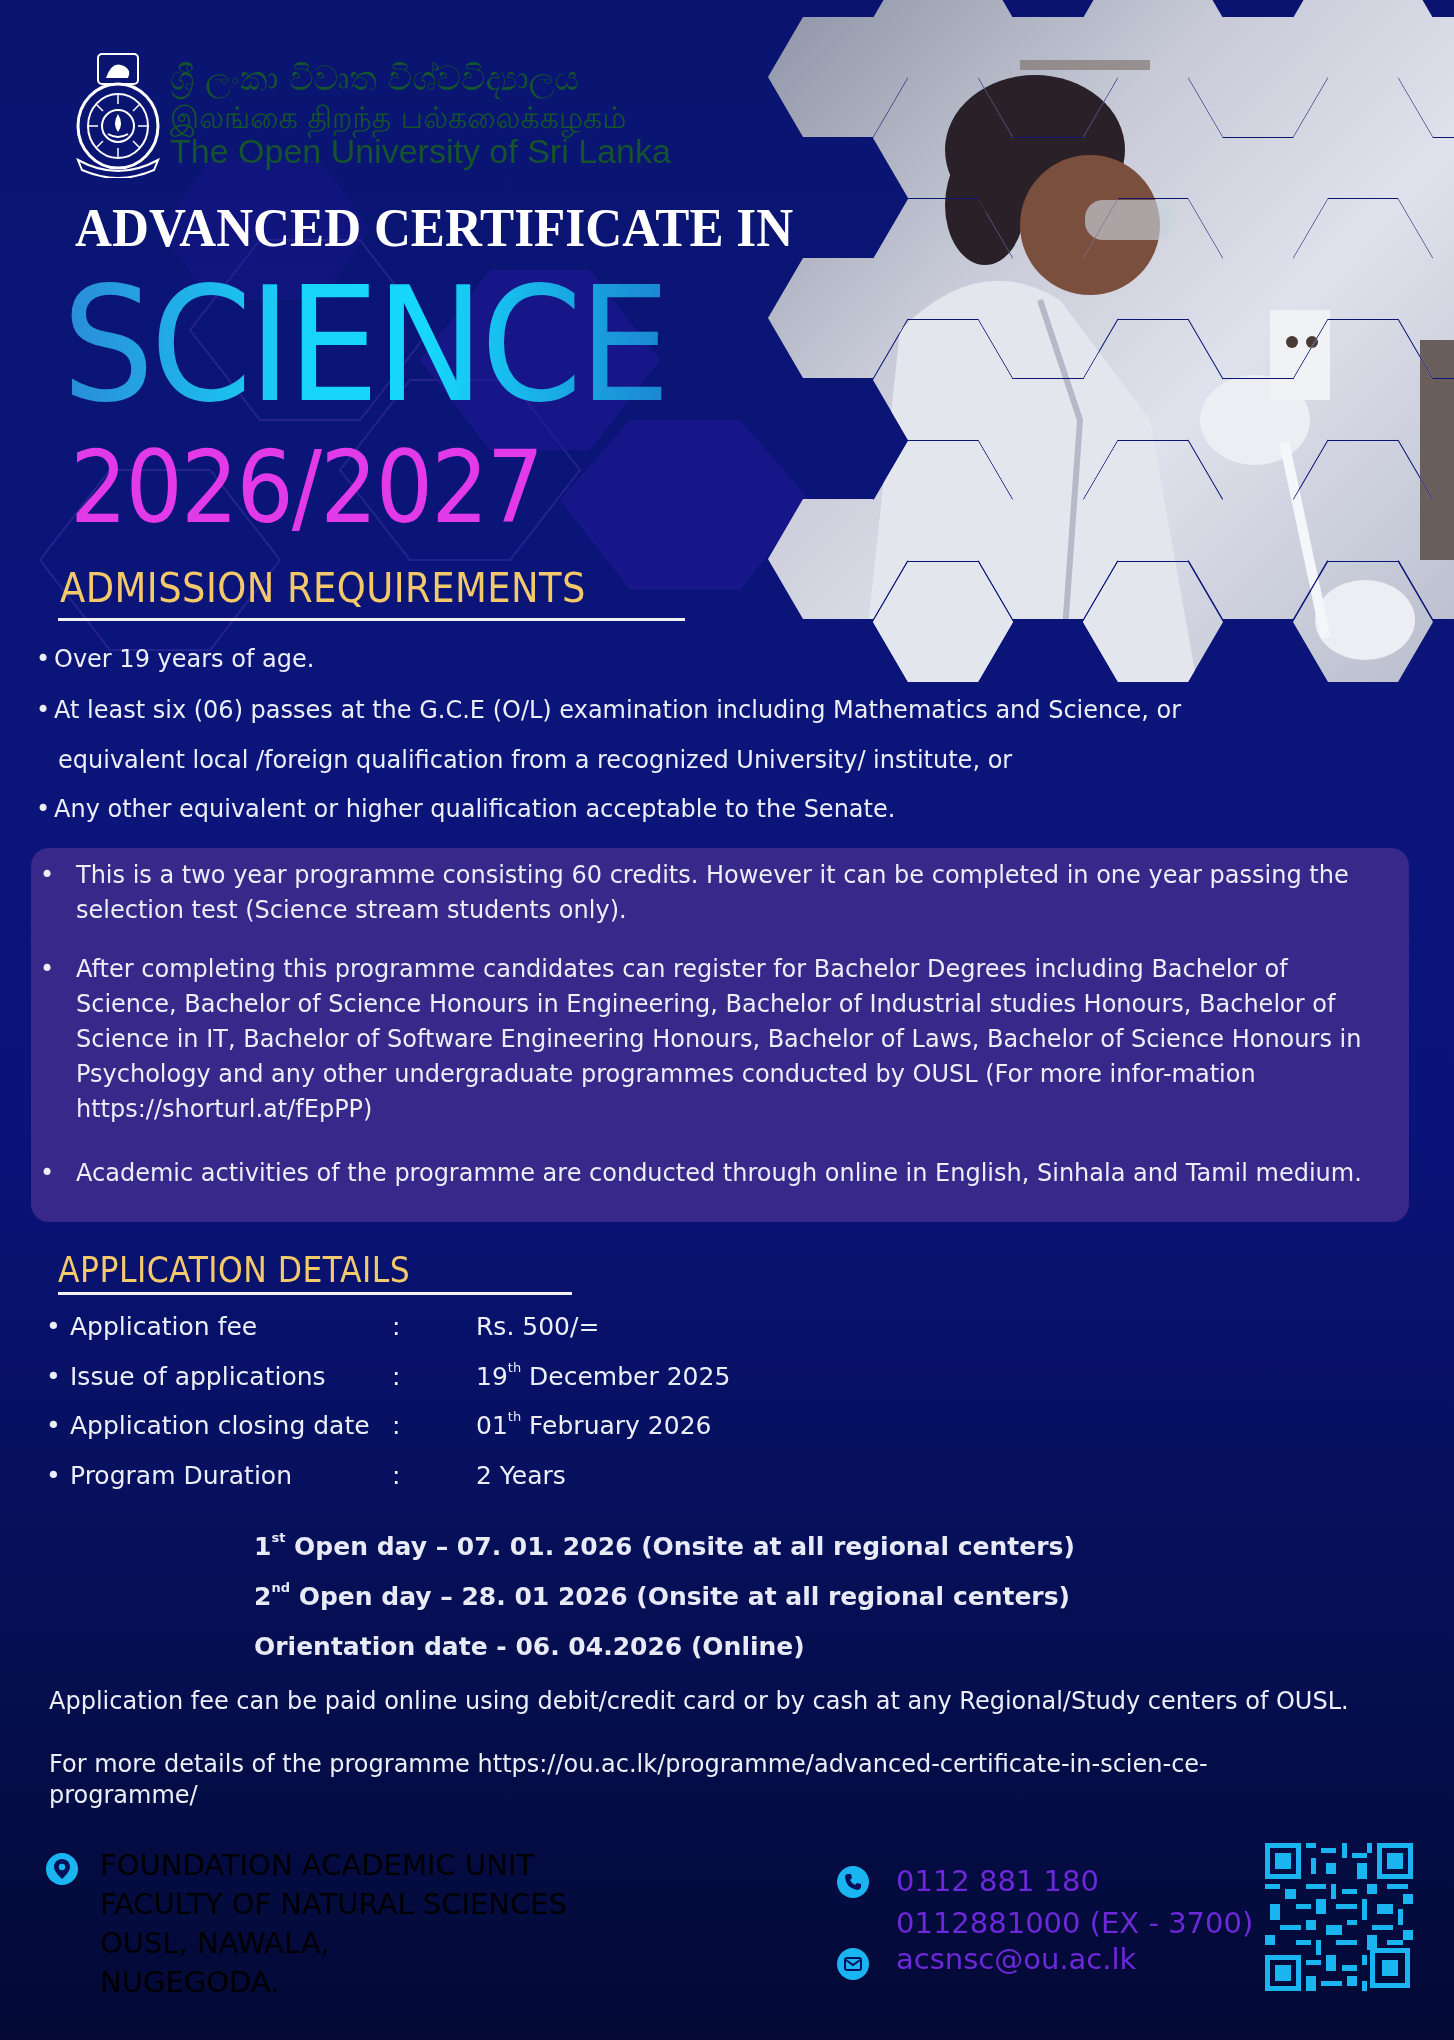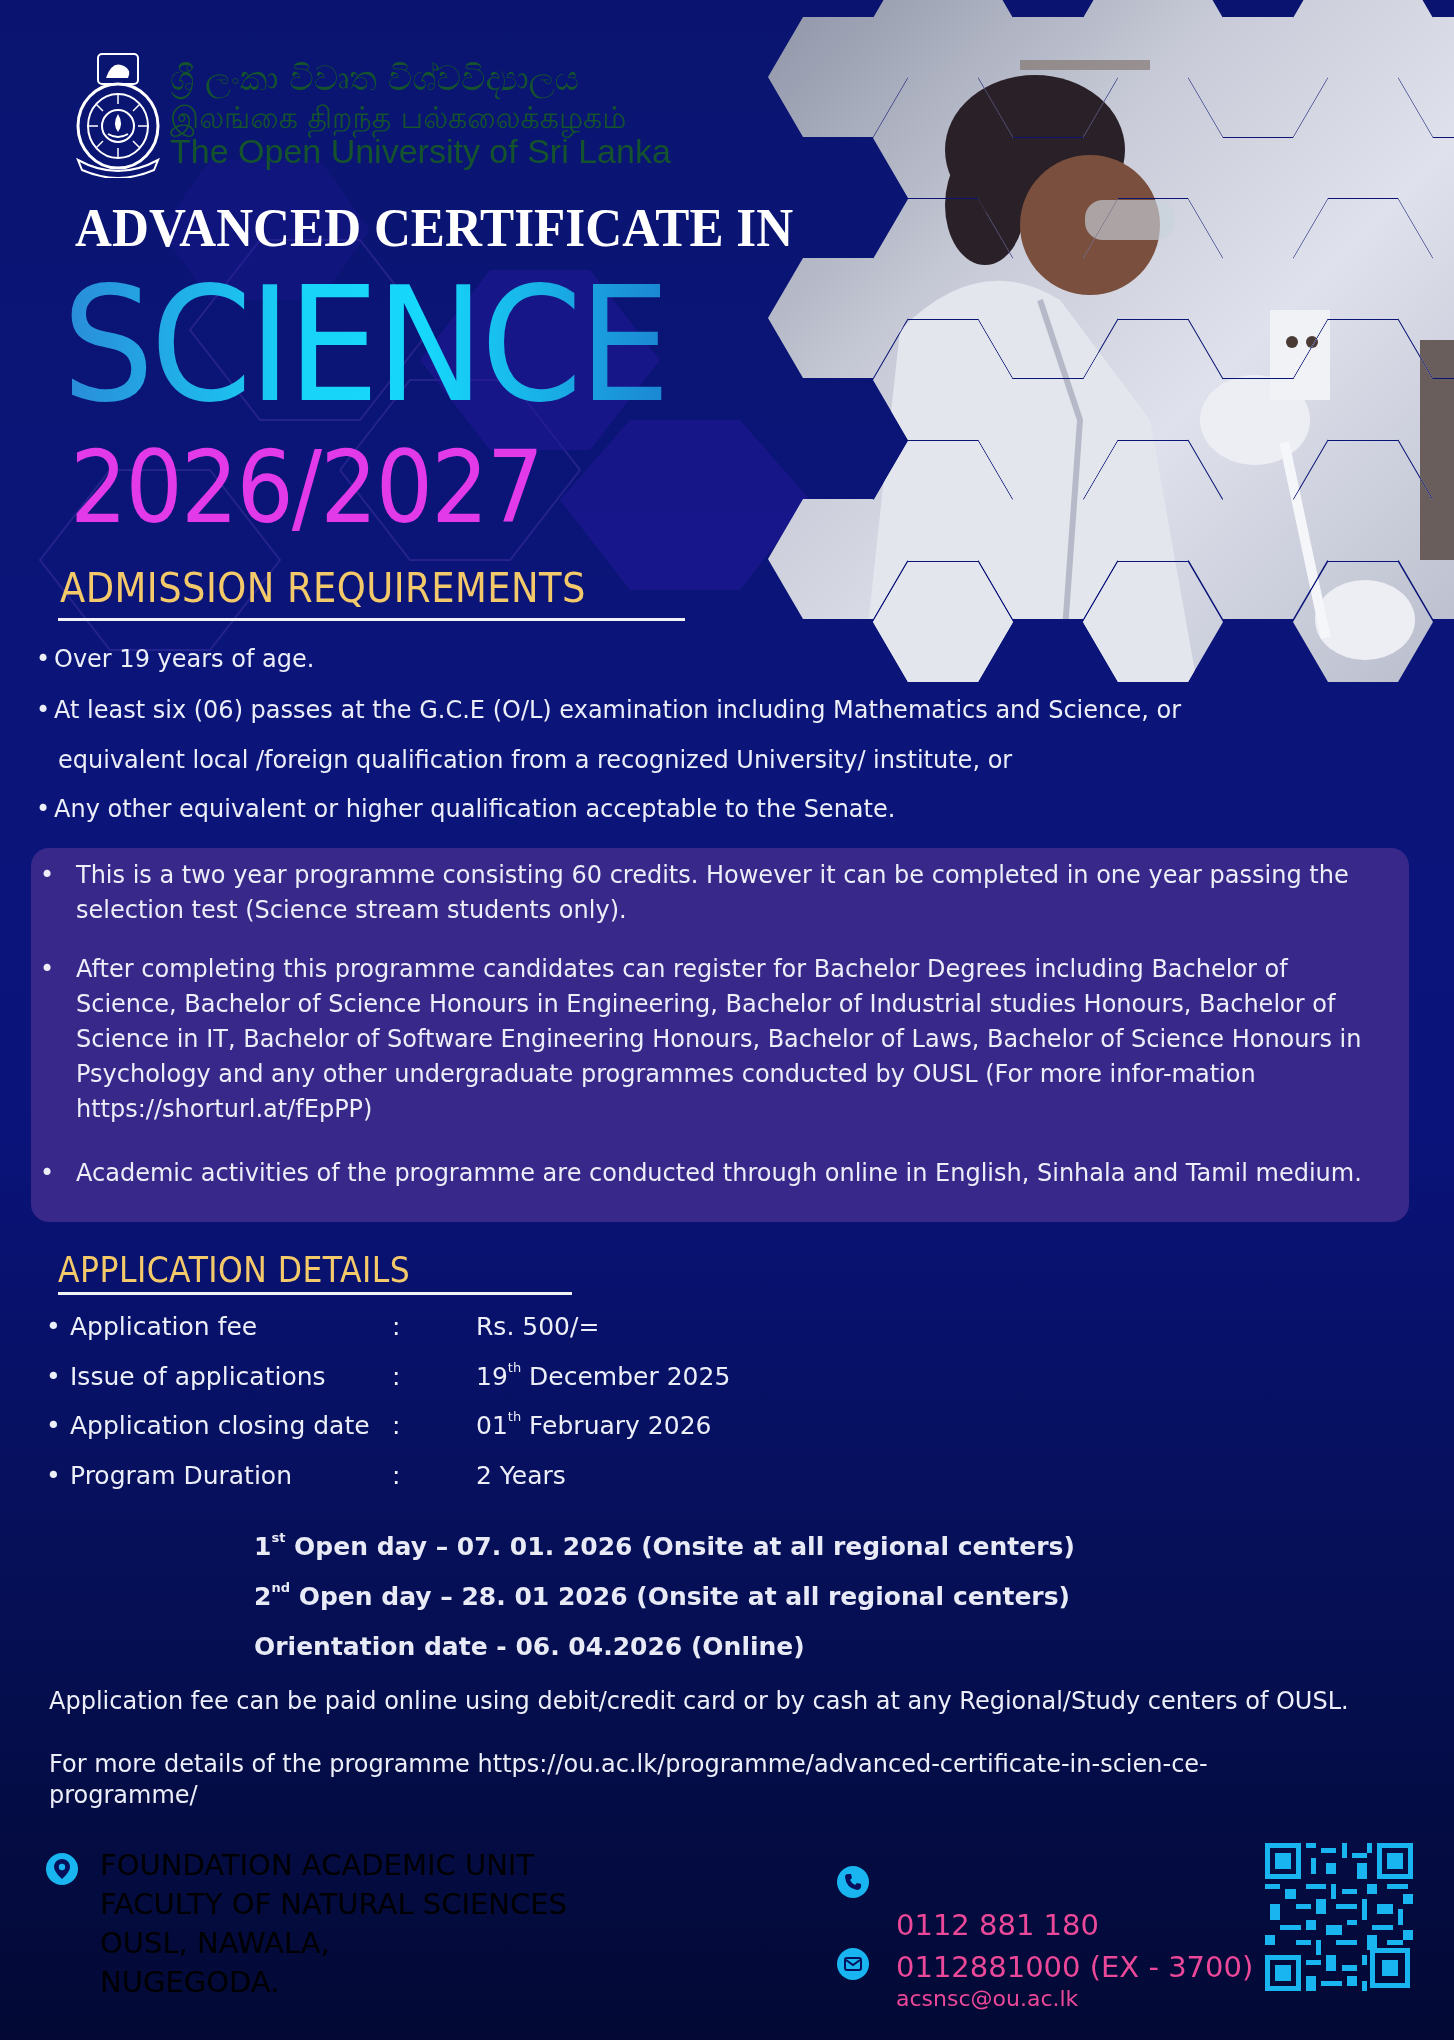--- a/index.html
+++ b/index.html
@@ -32,21 +32,21 @@
   .ul-app{left:58px;top:1292px;width:514px;}
   .det-row{left:46px;font-size:25px;color:#eceef8;white-space:nowrap;}
   .det-row .lbl{position:absolute;left:24px;}
   .det-row .colon{position:absolute;left:346px;}
   .det-row .val{position:absolute;left:430px;}
   .det-row .dot{position:absolute;left:0;}
   sup{font-size:13px;vertical-align:top;position:relative;top:-2px;}
   .openday{left:254px;font-size:25px;font-weight:bold;color:#e8eaf6;white-space:nowrap;}
   .foot-p{left:49px;width:1360px;font-size:24px;line-height:31px;color:#eceef8;}
   .addr{left:100px;font-size:29px;color:#000000;white-space:nowrap;line-height:39px;}
-  .contact{font-size:29px;color:#ec4899;white-space:nowrap;margin-top:44px;}
+  .contact{font-size:29px;color:#6d28d9;white-space:nowrap;}
   .icon-circle{width:32px;height:32px;border-radius:50%;background:#19b5f0;display:flex;align-items:center;justify-content:center;}
   .qr{left:1265px;top:1842px;width:148px;height:150px;}
 </style>
 </head>
 <body>
 
 <svg class="bg-hex" width="1454" height="900">
   <g fill="none" stroke="#3a2f9e" stroke-width="2" opacity="0.55">
     <polygon points="190,330 260,240 360,240 430,330 360,420 260,420"></polygon>
     <polygon points="340,470 410,380 510,380 580,470 510,560 410,560"></polygon>
@@ -250,21 +250,21 @@
     </svg>
 </div>
 <div class="abs contact" style="left:896px;top:1864px;">0112 881 180</div>
 <div class="abs contact" style="left:896px;top:1906px;">0112881000 (EX - 3700)</div>
 <div class="abs icon-circle" style="left:837px;top:1948px;">
   <svg width="18" height="14" viewBox="0 0 18 14">
       <rect x="1" y="1" width="16" height="12" rx="2" fill="none" stroke="#06105a" stroke-width="2"></rect>
       <path d="M2,3 L9,8 L16,3" fill="none" stroke="#06105a" stroke-width="2"></path>
     </svg>
 </div>
-<div class="abs contact" style="left:896px;top:1942px;font-size:22px;">acsnsc@ou.ac.lk</div>
+<div class="abs contact" style="left:896px;top:1942px;font-size:29px;">acsnsc@ou.ac.lk</div>
 
 <svg class="abs qr" viewBox="0 0 29 29" shape-rendering="crispEdges">
   <g fill="#19b5f0">
     <path d="M0,0h7v7h-7zM1,1v5h5v-5zM2,2h3v3h-3z" fill-rule="evenodd"></path>
     <path d="M22,0h7v7h-7zM23,1v5h5v-5zM24,2h3v3h-3z" fill-rule="evenodd"></path>
     <path d="M0,22h7v7h-7zM1,23v5h5v-5zM2,24h3v3h-3z" fill-rule="evenodd"></path>
     <rect x="8" y="0" width="2" height="1"></rect>
       <rect x="11" y="1" width="3" height="1"></rect>
       <rect x="15" y="0" width="1" height="3"></rect>
       <rect x="17" y="2" width="3" height="1"></rect>

